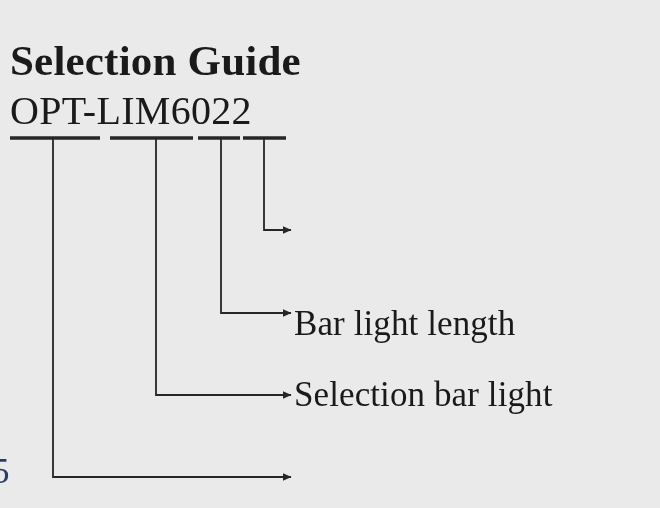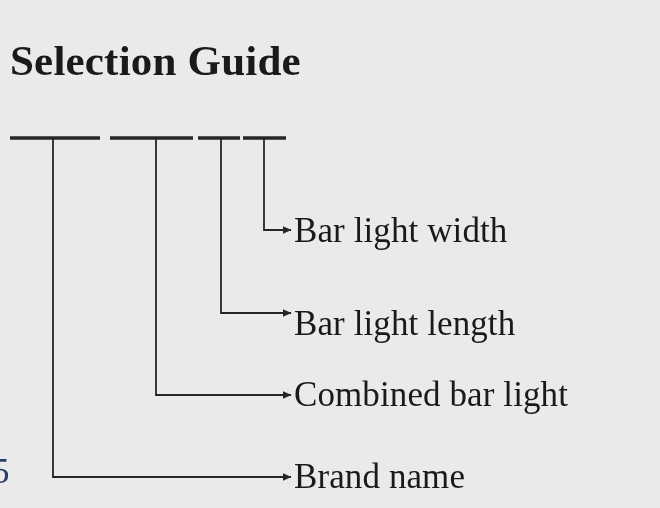--- a/index.html
+++ b/index.html
@@ -77,20 +77,21 @@
     white-space: nowrap;
   }
 </style>
 </head>
 <body>
 
 <div class="page">
 
   <h1 class="title">Selection Guide</h1>
 
+  <div class="partnumber">OPT-LIM6022</div>
 
   <div class="edge-fragment">5</div>
 
   <svg class="leaders" viewBox="0 0 660 508">
     <g id="underline-group">
         <line x1="10" y1="138" x2="100" y2="138" stroke="#262626" stroke-width="3.5"></line>
         <line x1="110" y1="138" x2="193" y2="138" stroke="#262626" stroke-width="3.5"></line>
         <line x1="198" y1="138" x2="240" y2="138" stroke="#262626" stroke-width="3.5"></line>
         <line x1="243" y1="138" x2="286" y2="138" stroke="#262626" stroke-width="3.5"></line>
       </g>
@@ -100,21 +101,19 @@
         <path d="M 156 138 L 156 395 L 291 395" fill="none" stroke="#262626" stroke-width="1.8" marker-end="url(#arrowhead)"></path>
         <path d="M 53 138 L 53 477 L 291 477" fill="none" stroke="#262626" stroke-width="1.8" marker-end="url(#arrowhead)"></path>
       </g>
     <defs>
       <marker id="arrowhead" markerWidth="9" markerHeight="8" refX="8.5" refY="4" orient="auto" markerUnits="userSpaceOnUse">
         <path d="M 0 0 L 9 4 L 0 8 z" fill="#262626"></path>
       </marker>
     </defs>
   </svg>
 
-  <div class="callout-label lbl-width">Bar light width</div>
 
   <div class="callout-label lbl-length">Bar light length</div>
 
-  <div class="callout-label lbl-comb">Combined bar light</div>
+  <div class="callout-label lbl-comb">Selection bar light</div>
 
-  <div class="callout-label lbl-brand">Brand name</div>
 
 </div>
 
 </body></html>

